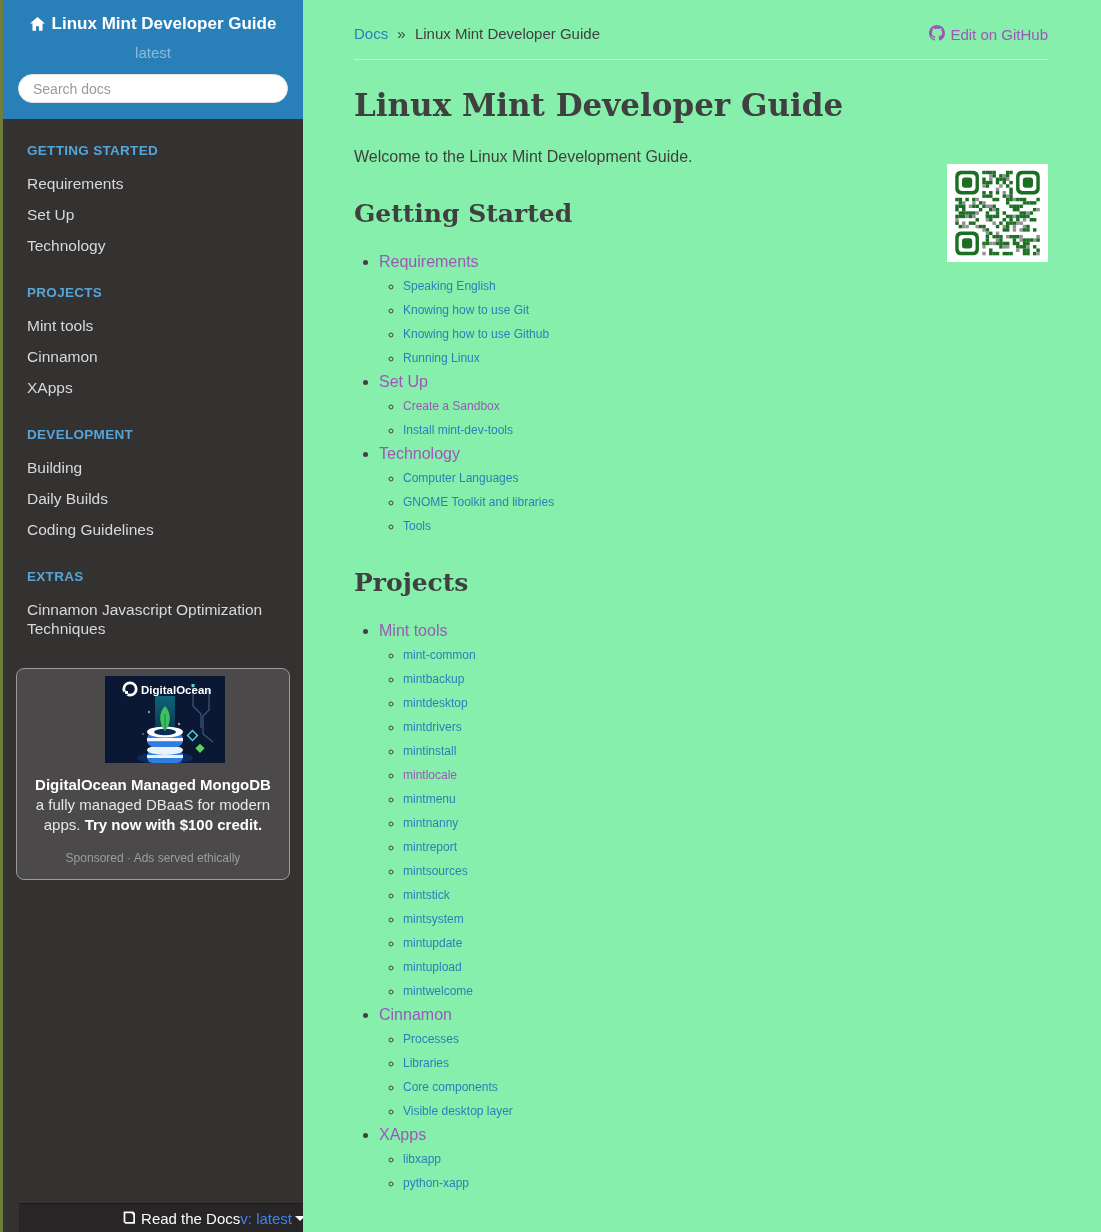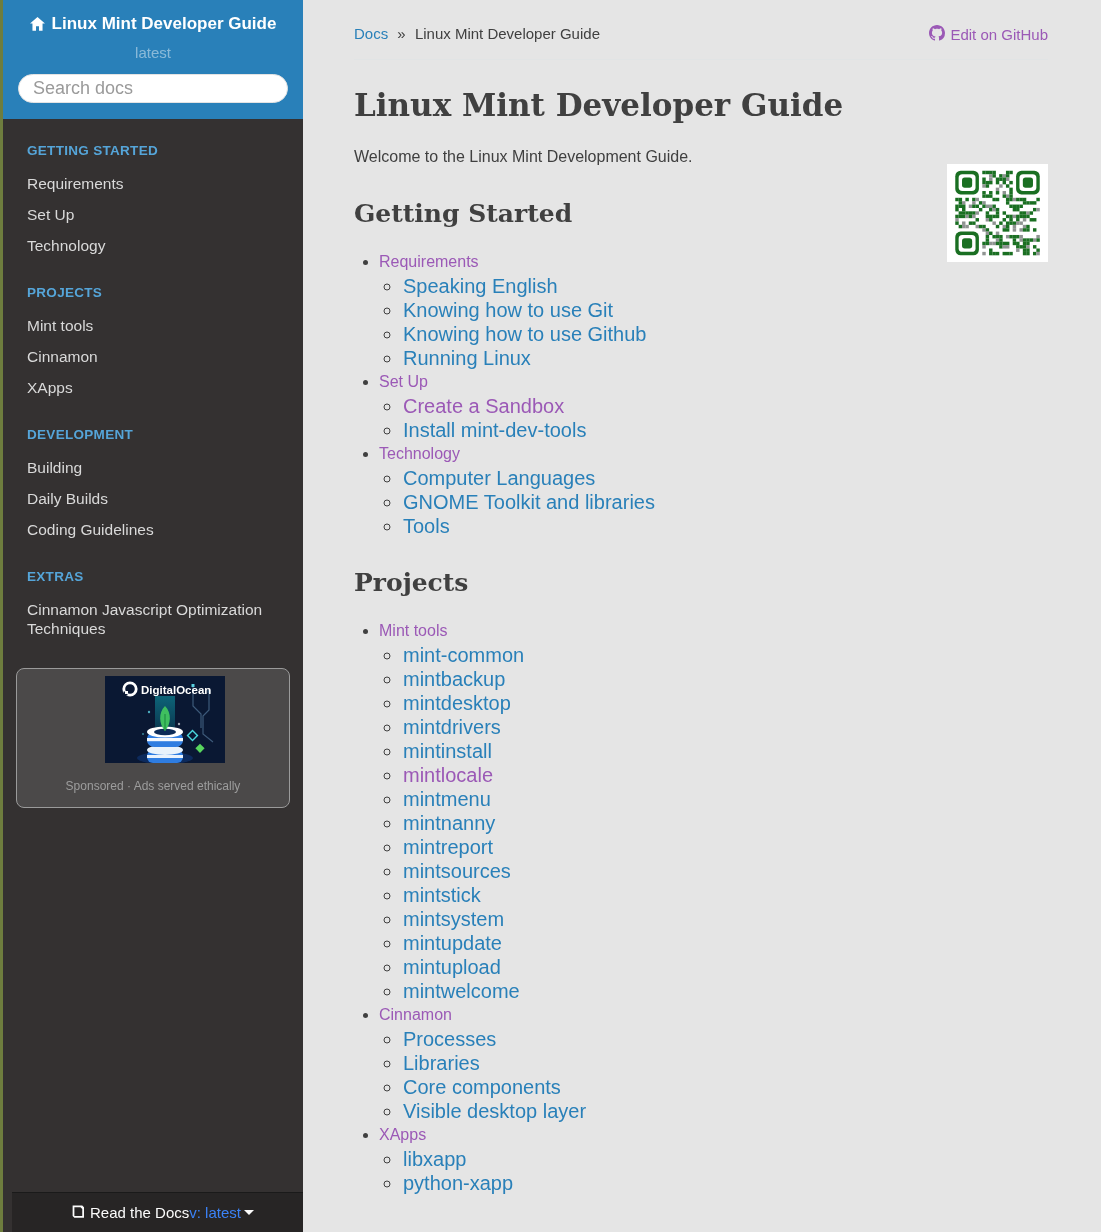--- a/index.html
+++ b/index.html
@@ -16,21 +16,21 @@
   .sidebar-header { background:#2980b9; text-align:center; padding:14px 14px 16px; }
   .project-title {
     color:#ffffff; font-weight:bold; font-size:17px; text-decoration:none;
     display:inline-flex; align-items:center; gap:7px; cursor:pointer;
   }
   .project-title svg { display:block; }
   .version-label { color:rgba(255,255,255,0.45); font-size:15px; margin-top:9px; }
   .searchbox { margin-top:13px; }
   .searchbox input {
     width:270px; height:29px; border-radius:50px; border:1px solid #e3e3e3;
-    padding:0 14px; font-size:18px; color:#15803d; outline:none;
+    padding:0 14px; font-size:14px; color:#15803d; outline:none;
     font-family:"Liberation Sans", sans-serif;
   }
   .searchbox input::placeholder { color:#9a9a9a; }
 
   .sidebar-nav { padding-bottom:4px; }
   .nav-caption {
     color:#55a5d9; font-weight:bold; font-size:13.5px; letter-spacing:.3px;
     margin:24px 0 10px 24px;
   }
   .sidebar-nav ul { list-style:none; margin:0; padding:0; }
@@ -45,33 +45,33 @@
     background:#4b4949; padding:7px 12px 10px; text-align:center;
   }
   .ad-image { width:96px; height:87px; margin:0 auto; cursor:pointer; }
   .ad-image svg { display:block; }
   .ad-text { color:#e8e8e8; font-size:15px; line-height:20px; margin:12px 2px 0; }
   .ad-text b { color:#ffffff; }
   .ad-disclosure { color:#9d9d9d; font-size:12px; margin:16px 0 4px; }
 
   
   .rtd-footer {
-    position:absolute; left:9px; bottom:0; width:100%; height:40px;
+    position:absolute; left:16px; bottom:0; width:100%; height:29px;
     background:#272525; display:flex; align-items:center;
-    justify-content:center; padding:0 14px; border-top:1px solid #1a1a1a;
+    justify-content:flex-end; padding:0 14px; border-top:1px solid #1a1a1a;
   }
   .rtd-label { color:#fcfcfc; font-size:15px; display:inline-flex; align-items:center; gap:6px; cursor:pointer; }
   .rtd-version { color:#3b82f6; font-size:15px; cursor:pointer; display:inline-flex; align-items:center; gap:3px; }
   .caret-down {
     width:0; height:0; border-left:5px solid transparent; border-right:5px solid transparent;
     border-top:5px solid #fcfcfc; display:inline-block;
   }
 
   
-  .content { flex:1; padding:25px 53px 0 51px; position:relative; background:#e5e5e5; }
+  .content { flex:1; padding:25px 53px 0 51px; position:relative; background:#86efac; }
   .breadcrumb-row { display:flex; justify-content:space-between; align-items:flex-start; font-size:15px; }
   .breadcrumbs a { color:#2980b9; text-decoration:none; cursor:pointer; }
   .breadcrumbs .sep { color:#404040; margin:0 5px; }
   .edit-github {
     color:#9b59b6; text-decoration:none; display:inline-flex; align-items:center; gap:5px;
     font-size:15px; cursor:pointer;
   }
   .content hr { border:0; border-top:1px solid #e1e4e5; margin:15px 0 0; }
 
   h1 {
@@ -82,21 +82,21 @@
     font-family:"DejaVu Serif", serif; font-weight:bold; color:#404040;
     font-size:25px; margin:30px 0 20px;
   }
   .document p { font-size:16px; line-height:24px; margin:0 0 24px; }
 
   .qr-box { position:absolute; top:164px; right:53px; width:101px; height:98px; background:#ffffff; }
 
   ul.toc-l1 { margin:22px 0 0; padding-left:25px; list-style:disc; }
   ul.toc-l1 > li { font-size:16px; line-height:24px; color:#404040; }
   ul.toc-l2 { margin:0; padding-left:24px; list-style:circle; }
-  ul.toc-l2 > li { font-size:20px; line-height:24px; }
+  ul.toc-l2 > li { font-size:12px; line-height:24px; }
   .toc-link { color:#2980b9; text-decoration:none; cursor:pointer; }
   .toc-link.visited { color:#9b59b6; }
   .toc-section { margin-bottom:26px; }
 </style>
 </head>
 <body>
 
 <div class="page">
 
   <aside class="sidebar">
@@ -193,20 +193,21 @@
           <rect x="84" y="56" width="7" height="7" transform="rotate(45 87.5 59.5)" fill="#0a1833" stroke="#49d6dc" stroke-width="1.4"></rect>
           <rect x="92" y="69" width="6.5" height="6.5" transform="rotate(45 95 72)" fill="#58d65e"></rect>
           <g>
             <circle cx="25" cy="13" r="6.2" fill="none" stroke="#ffffff" stroke-width="2.8"></circle>
             <rect x="18.5" y="15.5" width="4" height="4" fill="#0a1833"></rect>
             <rect x="20" y="15" width="3" height="3" fill="#ffffff"></rect>
           </g>
           <text x="36" y="17.5" fill="#ffffff" font-family="Liberation Sans, sans-serif" font-size="11.5" font-weight="bold">DigitalOcean</text>
         </svg>
       </div>
+      <p class="ad-text"><b>DigitalOcean Managed MongoDB</b><span> a fully managed DBaaS for modern apps. </span><b>Try now with $100 credit.</b></p>
       <p class="ad-disclosure">Sponsored · Ads served ethically</p>
     </div>
 
     <div class="rtd-footer">
       <span class="rtd-label">
         <span>
           <svg width="14" height="13" viewBox="0 0 16 14">
               <path fill="#fcfcfc" d="M3 0 H14 L16 2 V14 H5 L3 12 Z M5 2 V12 H14 V4 L12 2 Z"></path>
               <path stroke="#272525" stroke-width="1" d="M6.5 5 H12 M6.5 7.5 H12 M6.5 10 H10"></path>
             </svg>

